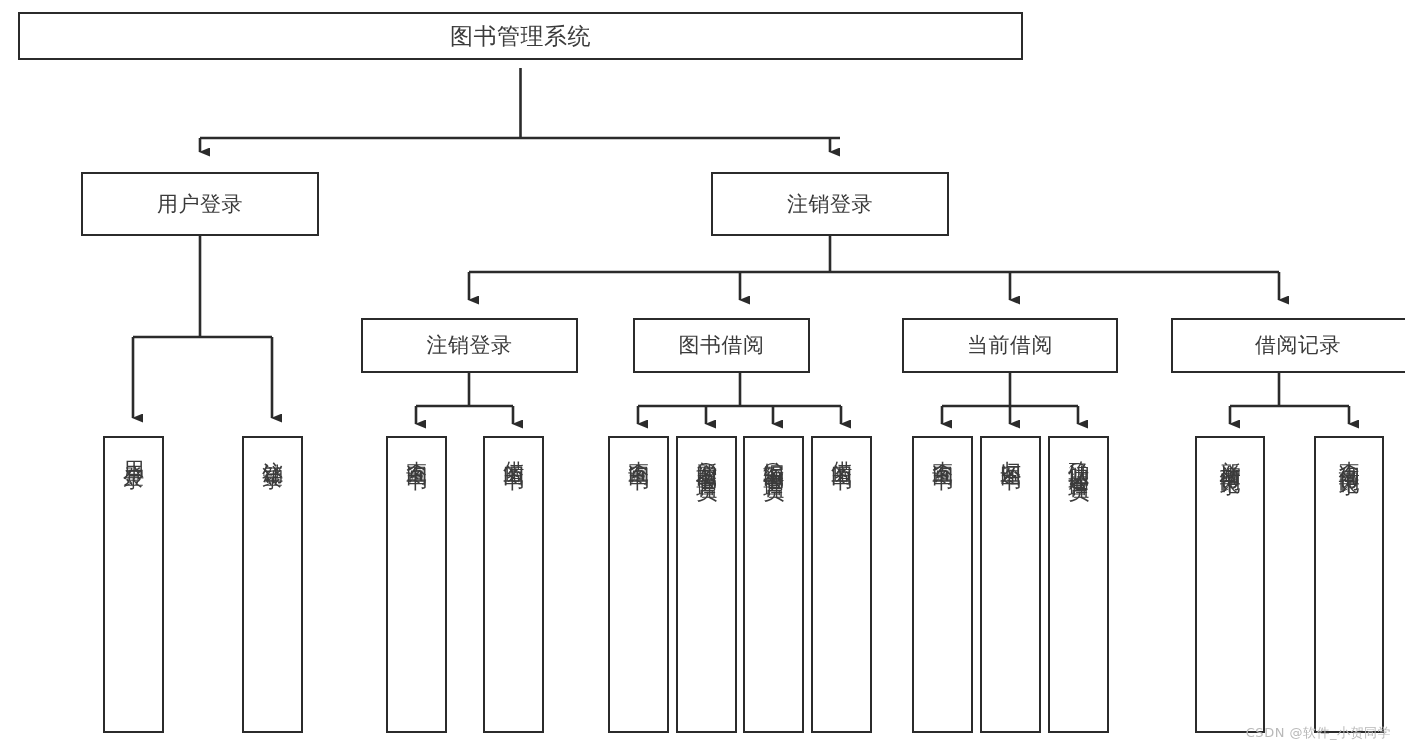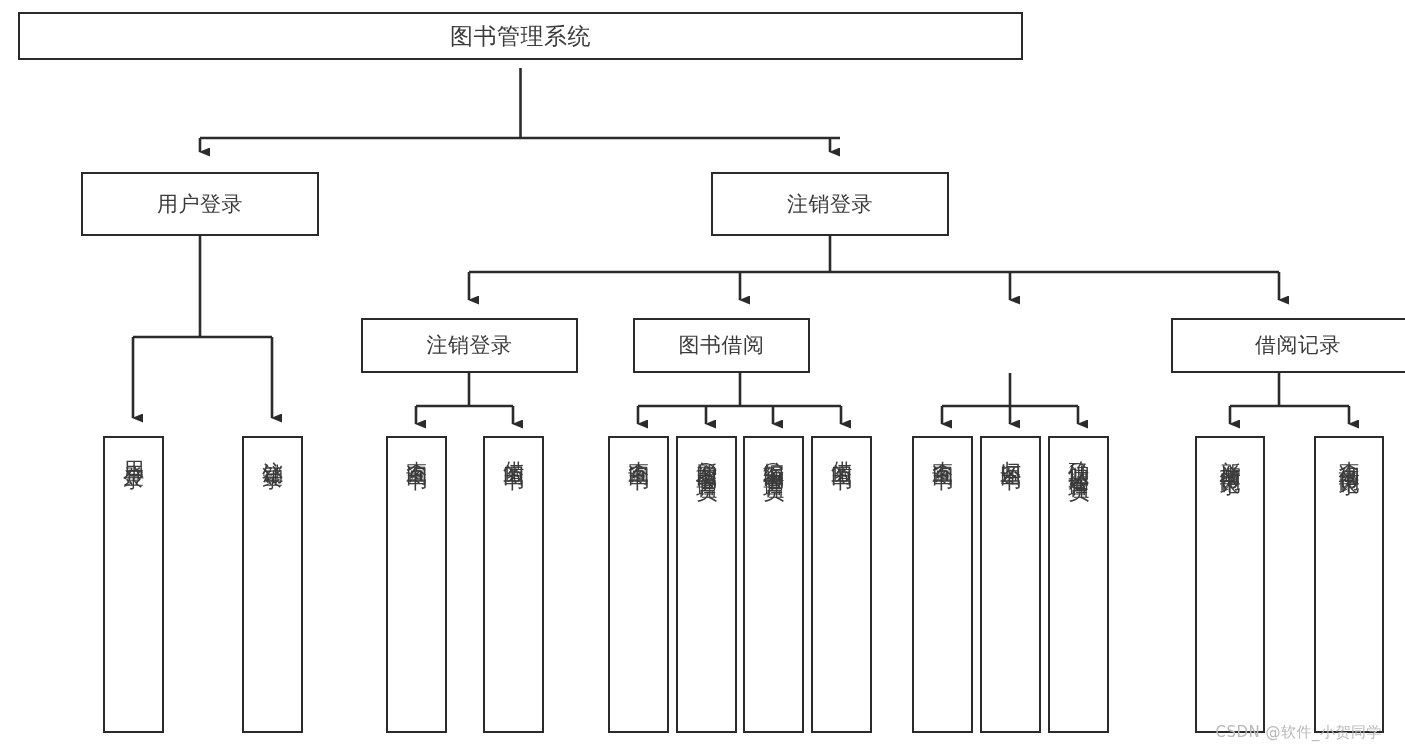--- a/index.html
+++ b/index.html
@@ -51,24 +51,24 @@
   }
   .node-box.vertical {
     align-items: flex-start;
     padding-top: 6px;
   }
   .node-box.root .node-label {
     font-size: 23px;
   }
   #watermark {
     position: absolute;
-    right: 23px;
+    right: 14px;
     bottom: 5px;
     color: #b9b9b9;
-    font-size: 15px;
+    font-size: 13px;
     letter-spacing: 0.5px;
     white-space: nowrap;
     pointer-events: none;
   }
 </style>
 </head>
 <body>
 
 <div id="diagram-root">
 
@@ -132,20 +132,23 @@
   <div class="node-box" style="left:711px; top:172px; width:238px; height:64px;">
     <span class="node-label">注销登录</span>
   </div>
 
   <div class="node-box" style="left:361px; top:318px; width:217px; height:55px;">
     <span class="node-label">注销登录</span>
   </div>
   <div class="node-box" style="left:633px; top:318px; width:177px; height:55px;">
     <span class="node-label">图书借阅</span>
   </div>
+  <div class="node-box" style="left:902px; top:318px; width:216px; height:55px;">
+    <span class="node-label">当前借阅</span>
+  </div>
   <div class="node-box" style="left:1171px; top:318px; width:254px; height:55px;">
     <span class="node-label">借阅记录</span>
   </div>
 
   <div class="node-box vertical" style="left:103px; top:436px; width:61px; height:297px;">
     <span class="node-label">用户登录</span>
   </div>
   <div class="node-box vertical" style="left:242px; top:436px; width:61px; height:297px;">
     <span class="node-label">注销登录</span>
   </div>

